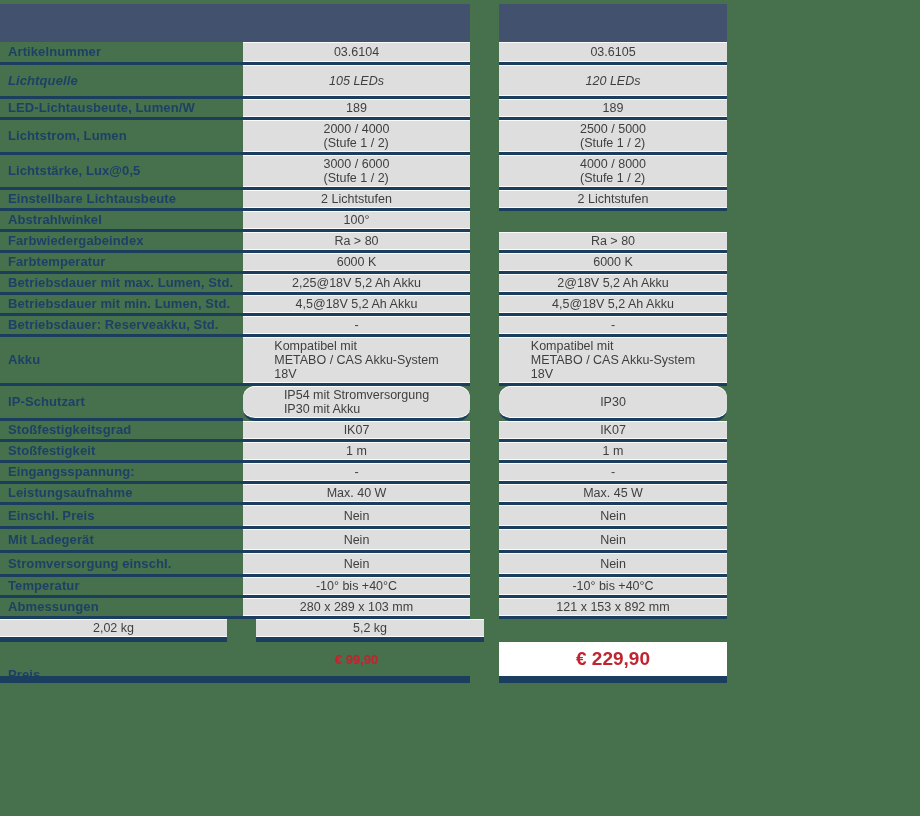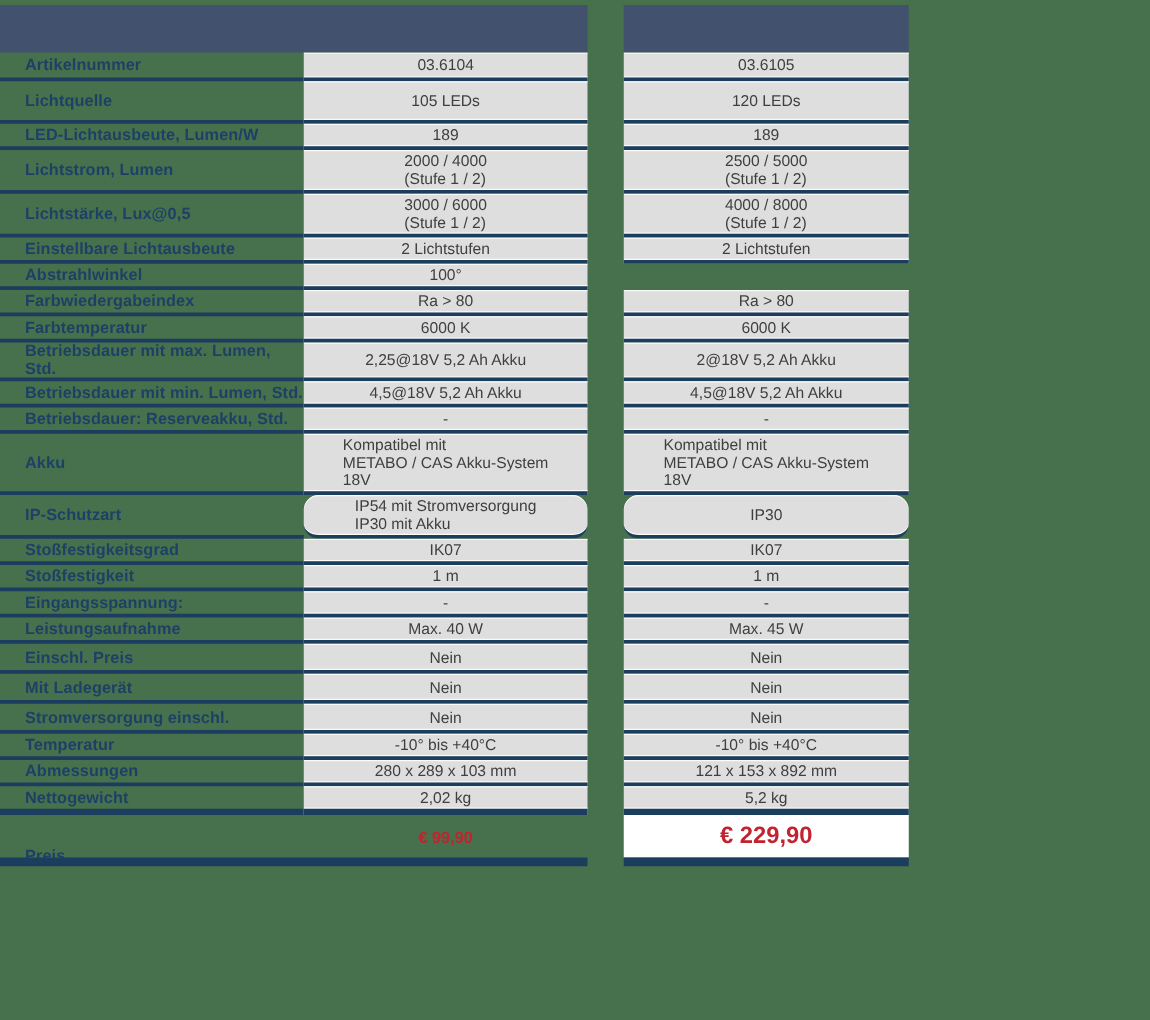--- a/index.html
+++ b/index.html
@@ -20,42 +20,42 @@
   .page{width:727px;padding-top:4px;}
   .bars{display:flex;}
   .hbar{height:38px;background:var(--slate);}
   .hbar.left{width:470px;}
   .hbar.right{width:228px;}
   .gap{width:29px;flex:0 0 29px;}
   .row{display:flex;align-items:stretch;}
   .label{
     width:243px;flex:0 0 243px;
     display:flex;align-items:center;
-    padding-left:20px;
+    padding-left:8px;
     color:var(--label);
     font-weight:bold;font-size:13px;line-height:14px;
     letter-spacing:.1px;
     border-bottom:3px solid var(--line);
   }
   .cell{
     display:flex;align-items:center;justify-content:center;
     text-align:left;
     background:var(--cellbg);
     color:var(--celltx);
     font-size:12.5px;line-height:14px;
     padding:2px 4px;
     border-bottom:3px solid var(--line);
     box-shadow:inset 0 1px 0 rgba(255,255,255,.85), inset 0 -1px 0 rgba(255,255,255,.85);
     min-height:20px;
   }
   .c1{width:227px;flex:0 0 227px;}
   .c2{width:228px;flex:0 0 228px;}
   .row{min-height:20px;}
   .row:nth-child(1) .cell, .row:nth-child(1) .label{min-height:23px;}
-  .row:nth-child(2) .cell, .row:nth-child(2) .label{min-height:34px;}
+  .row:nth-child(2) .cell, .row:nth-child(2) .label{min-height:34px;font-style:italic;}
   .row:nth-child(4) .cell, .row:nth-child(5) .cell{min-height:30px;}
   .row:nth-child(13) .cell{min-height:46px;}
   .row:nth-child(14) .cell{min-height:30px;border-radius:12px;}
   .row:nth-child(19) .cell, .row:nth-child(19) .label,
   .row:nth-child(20) .cell, .row:nth-child(20) .label,
   .row:nth-child(21) .cell, .row:nth-child(21) .label{min-height:24px;}
   .row:last-child .cell, .row:last-child .label{border-bottom-width:5px;}
   
   .price-row{display:flex;align-items:stretch;height:34px;}
   .price-label{border-bottom:none;margin-top:32px;}
@@ -217,21 +217,20 @@
         <div class="gap"></div>
         <div class="cell c2">-10° bis +40°C</div>
       </div>
       <div class="row">
         <div class="label">Abmessungen</div>
         <div class="cell c1">280 x 289 x 103 mm</div>
         <div class="gap"></div>
         <div class="cell c2">121 x 153 x 892 mm</div>
       </div>
       <div class="row">
-        <div class="label">Nettogewicht</div>
         <div class="cell c1">2,02 kg</div>
         <div class="gap"></div>
         <div class="cell c2">5,2 kg</div>
       </div>
     </div>
 
   <div class="price-row">
     <div class="label price-label">Preis</div>
     <div class="price">€ 99,90</div>
     <div class="gap"></div>

